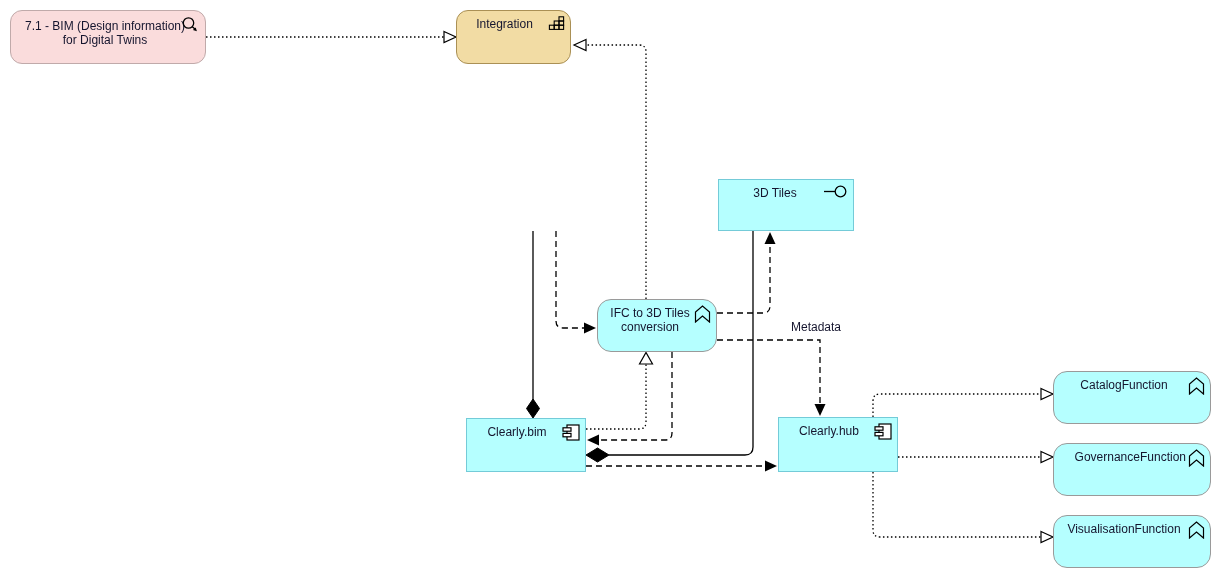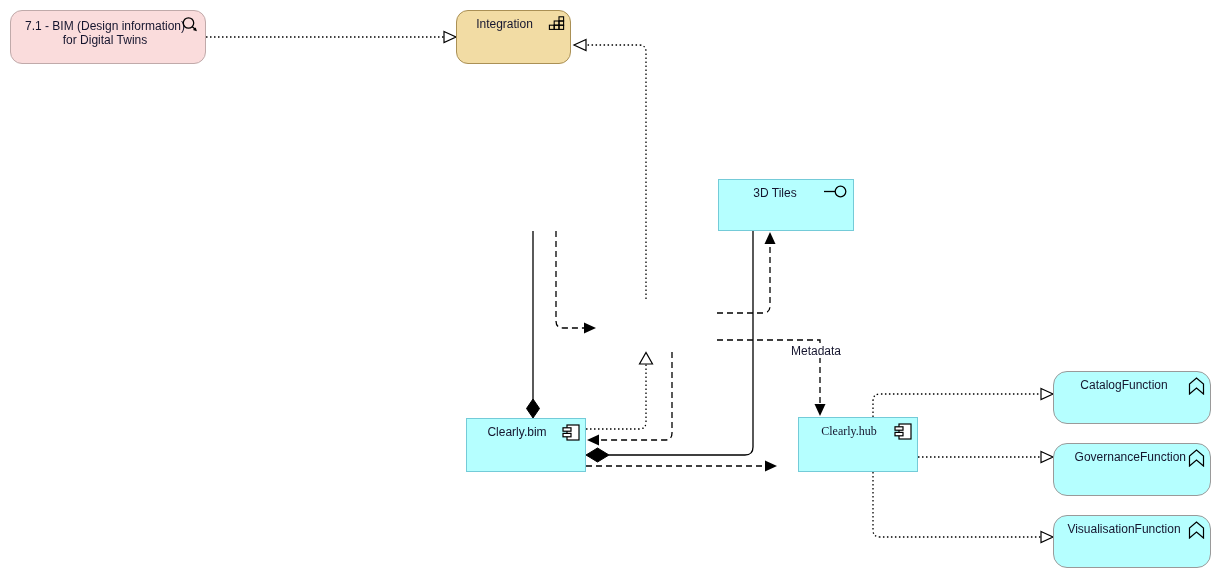--- a/index.html
+++ b/index.html
@@ -162,31 +162,37 @@
 
 
   <div class="node app-rect" style="left:718px; top:179px; width:136px; height:52px;">
     <span class="label" style="right:26px;">3D Tiles</span>
     <svg class="icon" width="25" height="13" viewBox="0 0 25 13">
       <line x1="1" y1="6.5" x2="12" y2="6.5" stroke="#000" stroke-width="1.3"></line>
       <circle cx="17.5" cy="6.5" r="5.3" fill="none" stroke="#000" stroke-width="1.3"></circle>
     </svg>
   </div>
 
+  <div class="node app-round" style="left:597px; top:299px; width:120px; height:53px;">
+    <span class="label" style="left:4px; right:18px;">IFC to 3D Tiles conversion</span>
+    <svg class="icon" width="17" height="18" viewBox="0 0 17 18">
+      <path d="M1.5,17 V7 L8.5,1 L15.5,7 V17 L8.5,11 Z" fill="none" stroke="#000" stroke-width="1.2"></path>
+    </svg>
+  </div>
 
   <div class="node app-rect" style="left:466px; top:418px; width:120px; height:54px;">
     <span class="label" style="right:22px;">Clearly.bim</span>
     <svg class="icon" width="18" height="17" viewBox="0 0 18 17">
       <rect x="5" y="1" width="12" height="15" fill="#fff" stroke="#000" stroke-width="1.2"></rect>
       <rect x="1" y="3.8" width="8" height="3.4" fill="#fff" stroke="#000" stroke-width="1.2"></rect>
       <rect x="1" y="9.4" width="8" height="3.4" fill="#fff" stroke="#000" stroke-width="1.2"></rect>
     </svg>
   </div>
 
-  <div class="node app-rect" style="left:798px; top:417px; width:120px; height:55px;font-family:Liberation Serif, serif;">
+  <div class="node app-rect" style="left:778px; top:417px; width:120px; height:55px;">
     <span class="label" style="right:22px;">Clearly.hub</span>
     <svg class="icon" width="18" height="17" viewBox="0 0 18 17">
       <rect x="5" y="1" width="12" height="15" fill="#fff" stroke="#000" stroke-width="1.2"></rect>
       <rect x="1" y="3.8" width="8" height="3.4" fill="#fff" stroke="#000" stroke-width="1.2"></rect>
       <rect x="1" y="9.4" width="8" height="3.4" fill="#fff" stroke="#000" stroke-width="1.2"></rect>
     </svg>
   </div>
 
   <div class="node app-round" style="left:1053px; top:371px; width:158px; height:53px;">
     <span class="label" style="left:8px; right:24px;">CatalogFunction</span>
@@ -202,15 +208,15 @@
     </svg>
   </div>
 
   <div class="node app-round" style="left:1053px; top:515px; width:158px; height:53px;">
     <span class="label" style="left:8px; right:24px;">VisualisationFunction</span>
     <svg class="icon" width="17" height="18" viewBox="0 0 17 18">
       <path d="M1.5,17 V7 L8.5,1 L15.5,7 V17 L8.5,11 Z" fill="none" stroke="#000" stroke-width="1.2"></path>
     </svg>
   </div>
 
-  <div class="edge-label" style="left:789px; top:344px;text-align:right;">Metadata</div>
+  <div class="edge-label" style="left:789px; top:320px;text-align:right;">Metadata</div>
 
 </div>
 
 </body></html>

